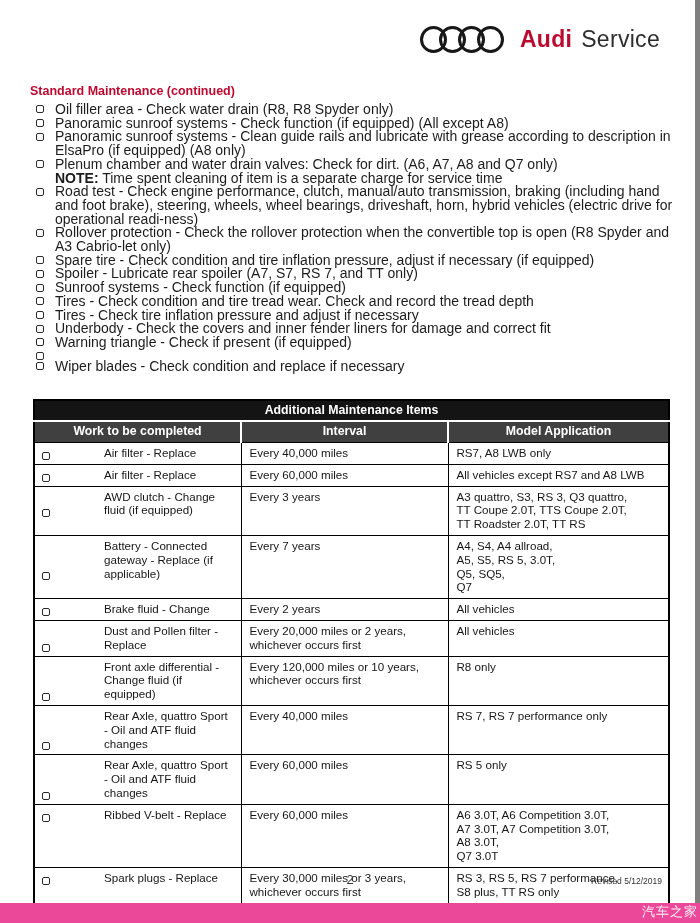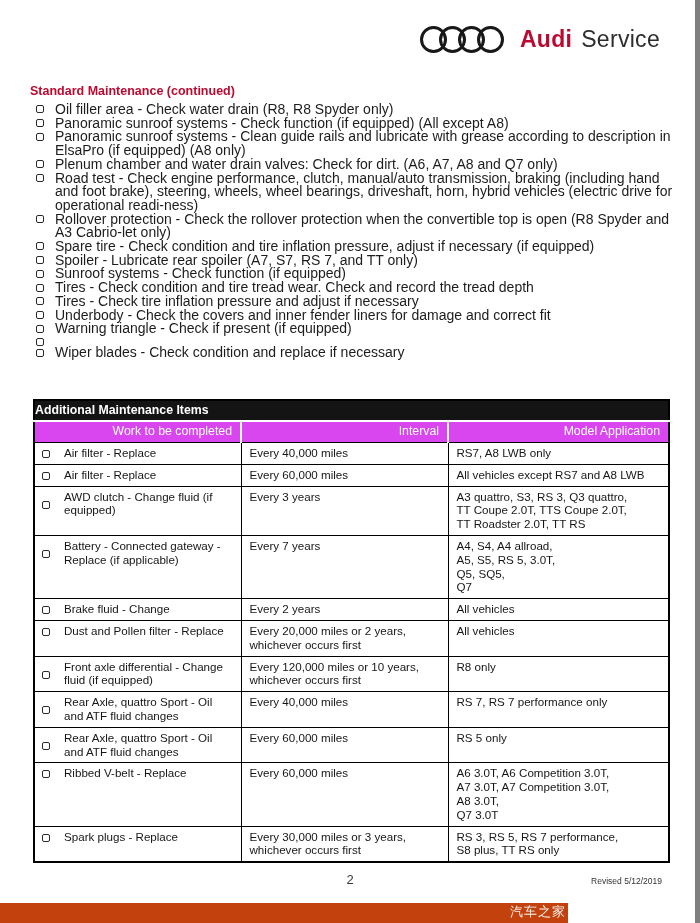--- a/index.html
+++ b/index.html
@@ -3,21 +3,21 @@
 <meta charset="utf-8">
 <style>
   * { margin:0; padding:0; box-sizing:border-box; }
   html,body { width:700px; height:923px; }
   body {
     position:relative; background:#ffffff; overflow:hidden;
     font-family:"Liberation Sans", sans-serif; color:#1c1c1c;
   }
   
   .chrome-right { position:absolute; top:0; right:0; width:5px; height:923px; background:#7f7f7f; z-index:5; }
-  .chrome-bottom { position:absolute; left:0; bottom:0; width:568px; height:20px; background:#c2410c; z-index:6;font-family:Liberation Serif, serif; }
+  .chrome-bottom { position:absolute; left:0; bottom:0; width:700px; height:20px; background:#ec4899; z-index:6;font-family:Liberation Serif, serif; }
   .wm { position:absolute; right:2px; bottom:2px; color:rgba(255,255,255,0.92); font-size:13px; letter-spacing:1px; }
 
   
   .header { position:absolute; top:26px; right:40px; display:flex; align-items:center; gap:16px; }
   .rings { display:flex; align-items:center; }
   .ring { width:27px; height:27px; border:3.2px solid #181818; border-radius:50%; background:transparent; }
   .ring + .ring { margin-left:-8px; }
   .wordmark { font-size:23px; white-space:nowrap; letter-spacing:0.3px; }
   .audi { color:#bb0a30; font-weight:bold; margin-right:9px; }
   .service { color:#2d2d2d; font-weight:normal; }
@@ -32,36 +32,36 @@
   .li > .cb { margin-right:11px; }
   .li-text { font-size:14px; line-height:13.7px; color:#1c1c1c; }
   .note .b { font-weight:bold; }
 
   
   .maint-table { position:absolute; top:399px; left:33px; width:635px; border-collapse:collapse; table-layout:fixed; }
   .maint-table, .maint-table td { border:1.5px solid #000; }
   .maint-table { border-width:2px; }
   .t-title th {
     background:#141414; color:#fff; font-size:12.3px; font-weight:bold;
-    text-align:left; padding:2px 0 3px; border-bottom:2px solid #fff;
+    text-align:center; padding:2px 0 3px; border-bottom:2px solid #fff;
   }
   .t-head th {
-    background:#d946ef; color:#fff; font-size:12.3px; font-weight:normal;
-    text-align:right; padding:2px 8px 4px; vertical-align:middle;
+    background:#404040; color:#fff; font-size:12.3px; font-weight:bold;
+    text-align:center; padding:2px 8px 4px; vertical-align:middle;
   }
   .t-head th + th { border-left:2px solid #fff;margin-top:17px; }
   .maint-table td {
     vertical-align:top; font-size:11.6px; line-height:13.8px; color:#161616;
     padding:3px 8px 4px;
   }
   .col-work { width:207px; }
   .col-int  { width:207px; }
   .col-mod  { width:221px; }
   td.c-work { padding-left:7px; }
-  .work-flex { display:flex; align-items:center; }
+  .work-flex { display:flex; align-items:flex-end;gap:40px; }
   .work-flex .cb { margin-right:14px; }
   td.c-mod { white-space:pre-line; }
 
   
   .footer { position:absolute; top:872px; left:0; width:700px; height:20px; }
   .pageno { position:absolute; left:0; right:0; text-align:center; font-size:13px; color:#3a3a3a; }
   .revised { position:absolute; right:38px; top:4px; font-size:8.5px; color:#333; }
 </style>
 </head>
 <body>
@@ -90,20 +90,21 @@
       <span class="li-text">Panoramic sunroof systems - Check function (if equipped) (All except A8)</span>
     </div>
   <div class="li">
       <span class="cb"></span>
       <span class="li-text">Panoramic sunroof systems - Clean guide rails and lubricate with grease according to description in ElsaPro (if equipped) (A8 only)</span>
     </div>
   <div class="li">
       <span class="cb"></span>
     <div class="li-text">
       <span>Plenum chamber and water drain valves: Check for dirt.  (A6, A7, A8 and Q7 only)</span>
+      <div class="note"><span class="b">NOTE:</span> <span>Time spent cleaning of item is a separate charge for service time</span></div>
     </div>
   </div>
   <div class="li">
       <span class="cb"></span>
       <span class="li-text">Road test - Check engine performance, clutch, manual/auto transmission, braking (including hand and foot brake), steering, wheels, wheel bearings, driveshaft, horn, hybrid vehicles (electric drive for operational readi-ness)</span>
     </div>
   <div class="li">
       <span class="cb"></span>
       <span class="li-text">Rollover protection - Check the rollover protection when the convertible top is open (R8 Spyder and A3 Cabrio-let only)</span>
     </div>

